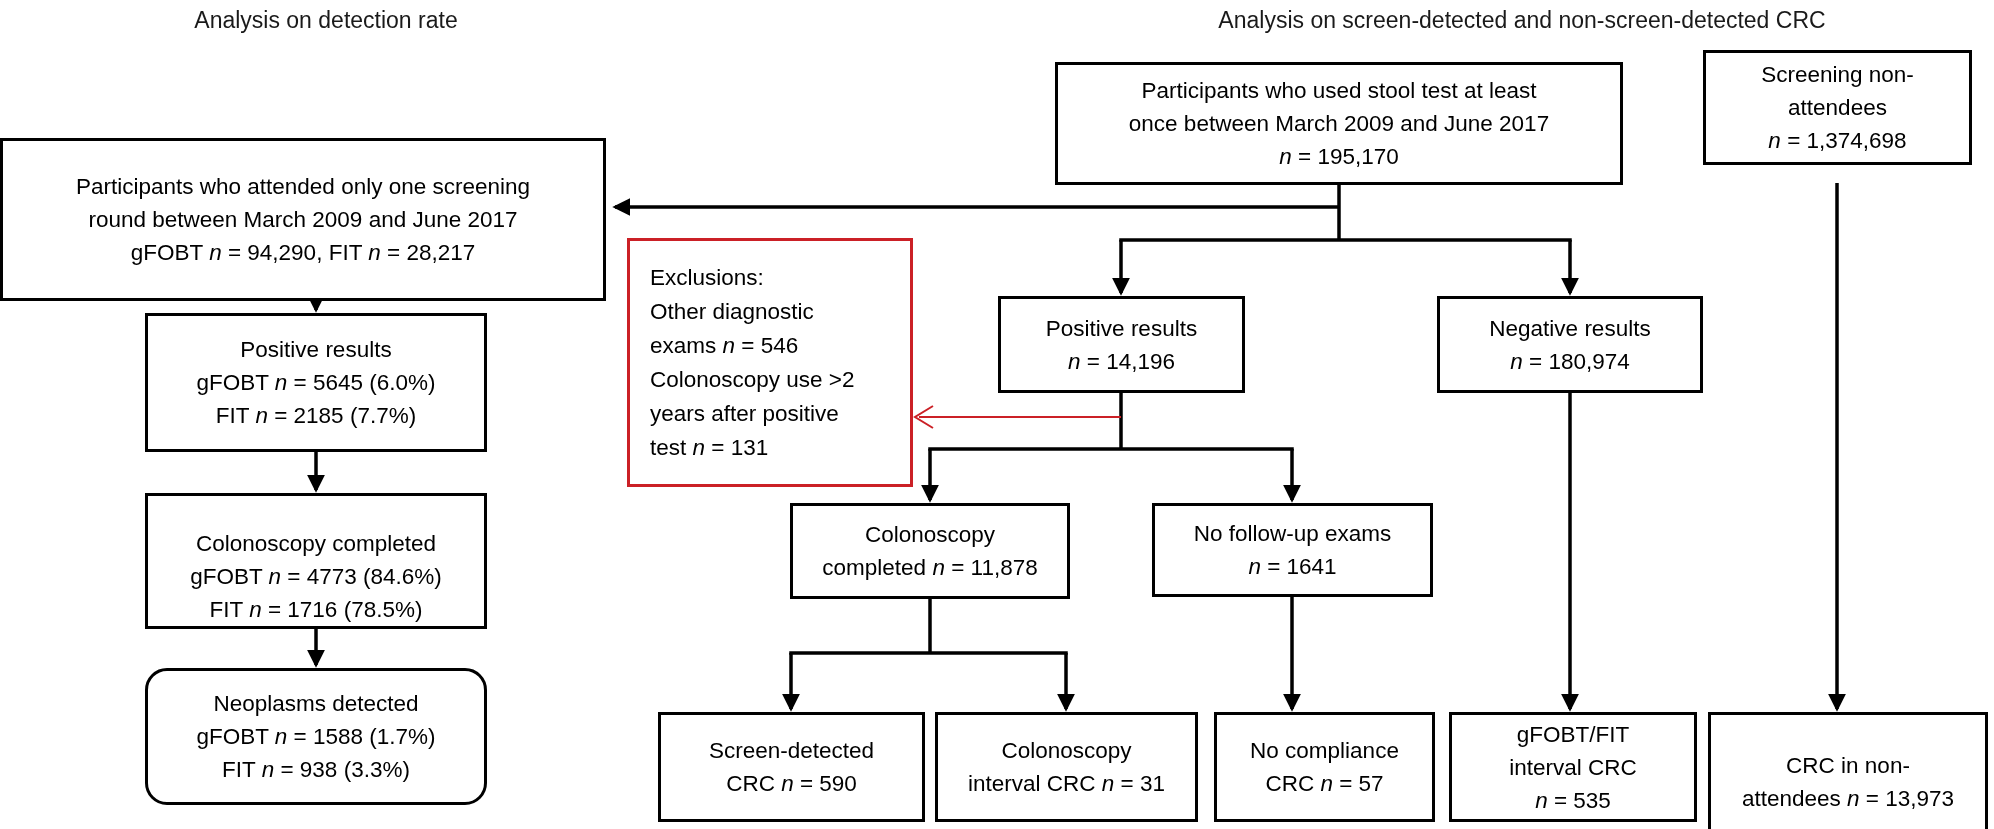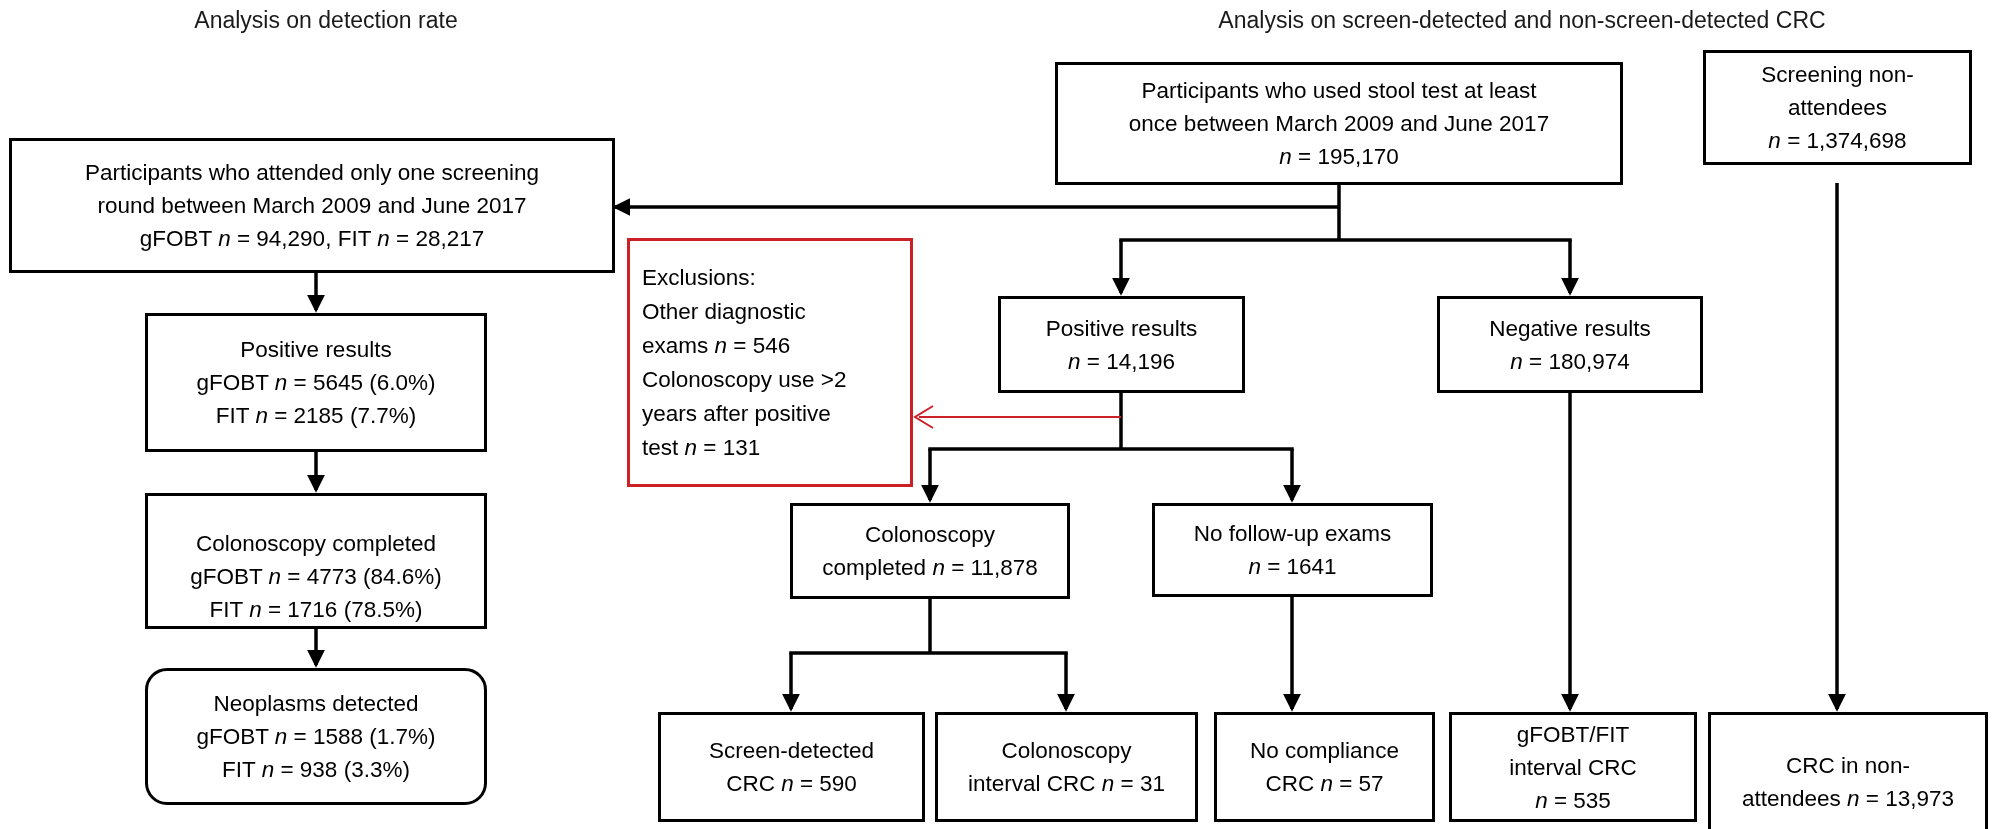--- a/index.html
+++ b/index.html
@@ -11,21 +11,21 @@
   .title{
     position:absolute;text-align:center;font-size:23px;line-height:28px;color:#1a1a1a;
   }
   .bx{
     position:absolute;box-sizing:border-box;background:#ffffff;border:3px solid #000;
     display:flex;align-items:center;justify-content:center;
     font-size:22.5px;line-height:33px;text-align:center;
   }
   .bx span{display:block;width:100%;}
   .bx.red{border-color:#cb2026;}
-  .bx.left-text{justify-content:flex-start;text-align:left;padding-left:12px;line-height:34px;}
+  .bx.left-text{justify-content:flex-start;text-align:left;padding-left:20px;line-height:34px;}
   .bx.left-text span{width:auto;}
   i{font-style:italic;}
 </style>
 </head>
 <body>
 
 <div id="canvas">
 
   <svg id="connectors" viewBox="0 0 1994 829" xmlns="http://www.w3.org/2000/svg">
     <defs>
@@ -63,21 +63,21 @@
     <line x1="1837" y1="183" x2="1837" y2="709" stroke="#000" stroke-width="3.5" marker-end="url(#ah)"></line>
   </svg>
 
   <div class="title" style="left:26px;top:6px;width:600px;">
     <span>Analysis on detection rate</span>
   </div>
   <div class="title" style="left:1122px;top:6px;width:800px;">
     <span>Analysis on screen-detected and non-screen-detected CRC</span>
   </div>
 
-  <div class="bx" style="left:9px;top:138px;width:606px;height:135px;">
+  <div class="bx" style="left:0;top:138px;width:606px;height:163px;">
     <span>Participants who attended only one screening<br>round between March 2009 and June 2017<br>gFOBT <i>n</i> = 94,290, FIT <i>n</i> = 28,217</span>
   </div>
   <div class="bx" style="left:145px;top:313px;width:342px;height:139px;">
     <span>Positive results<br>gFOBT <i>n</i> = 5645 (6.0%)<br>FIT <i>n</i> = 2185 (7.7%)</span>
   </div>
   <div class="bx" style="left:145px;top:493px;width:342px;height:136px;align-items:flex-end;">
     <span>Colonoscopy completed<br>gFOBT <i>n</i> = 4773 (84.6%)<br>FIT <i>n</i> = 1716 (78.5%)</span>
   </div>
   <div class="bx" style="left:145px;top:668px;width:342px;height:137px;border-radius:22px;">
     <span>Neoplasms detected<br>gFOBT <i>n</i> = 1588 (1.7%)<br>FIT <i>n</i> = 938 (3.3%)</span>

